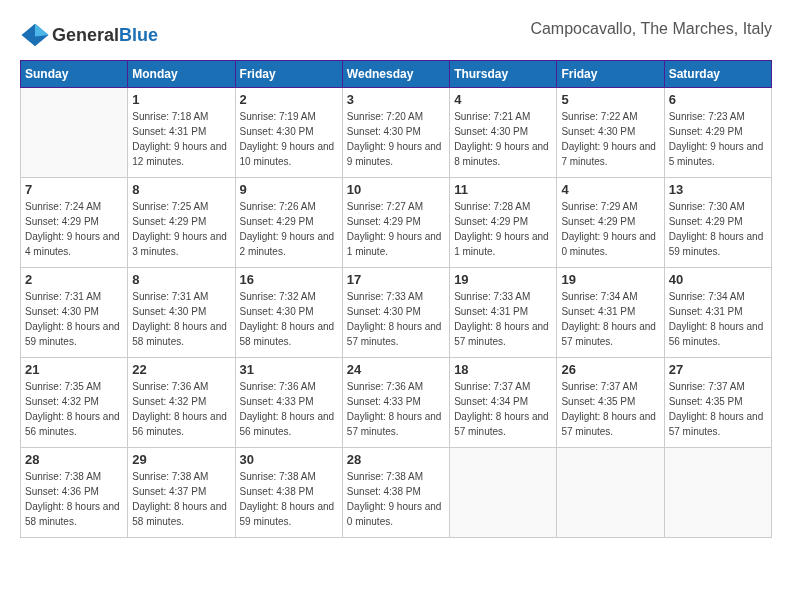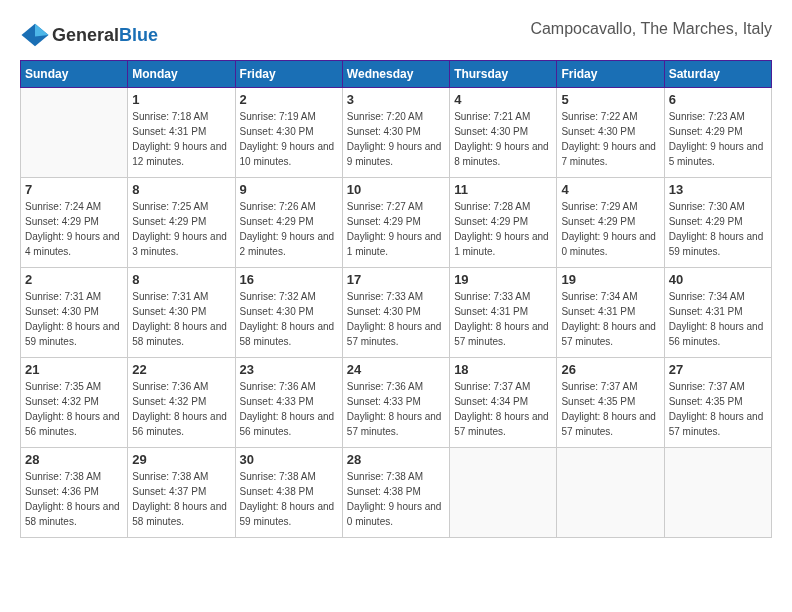--- a/index.html
+++ b/index.html
@@ -205,21 +205,21 @@
       <tr class="week-row">
         <td>
           <div class="day-number">21</div>
           <div class="day-info">Sunrise: 7:35 AM<br>Sunset: 4:32 PM<br>Daylight: 8 hours and 56 minutes.</div>
         </td>
         <td>
           <div class="day-number">22</div>
           <div class="day-info">Sunrise: 7:36 AM<br>Sunset: 4:32 PM<br>Daylight: 8 hours and 56 minutes.</div>
         </td>
         <td>
-          <div class="day-number">23</div>
+          <div class="day-number">31</div>
           <div class="day-info">Sunrise: 7:36 AM<br>Sunset: 4:33 PM<br>Daylight: 8 hours and 56 minutes.</div>
         </td>
         <td>
           <div class="day-number">24</div>
           <div class="day-info">Sunrise: 7:36 AM<br>Sunset: 4:33 PM<br>Daylight: 8 hours and 57 minutes.</div>
         </td>
         <td>
           <div class="day-number">18</div>
           <div class="day-info">Sunrise: 7:37 AM<br>Sunset: 4:34 PM<br>Daylight: 8 hours and 57 minutes.</div>
         </td>

